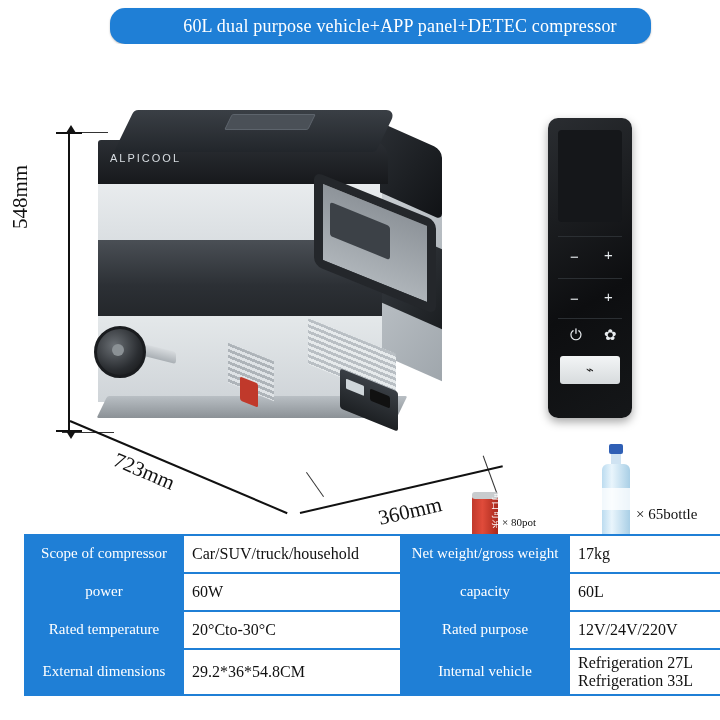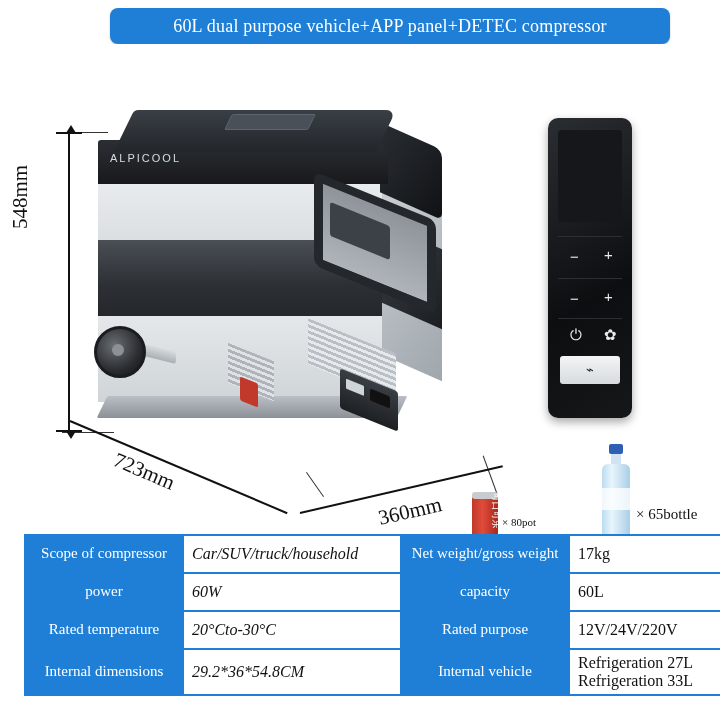--- a/index.html
+++ b/index.html
@@ -6,24 +6,25 @@
   body{
     width:720px;height:720px;overflow:hidden;
     background:#ffffff;
     font-family:"Liberation Serif", serif;
     position:relative;
   }
   .stage{position:absolute;left:0;top:0;width:720px;height:720px;}
 
   
   .title-banner{
-    position:absolute;left:110px;top:8px;width:560px;height:36px;
-    background:#1f7fd6;border-radius:8px;
+    position:absolute;left:110px;top:8px;width:502px;height:36px;
+    background:#1f7fd6;border-radius:15px;
     display:flex;align-items:center;justify-content:center;
     box-shadow:0 1px 2px rgba(0,0,0,.25);
+    padding-left:39px;
   }
   .title-banner .txt{
     color:#ffffff;font-size:18px;letter-spacing:.2px;white-space:nowrap;
     font-family:"Liberation Serif", serif;
   }
 
   
   .photo{position:absolute;left:0;top:44px;width:720px;height:486px;background:#fff;}
 
   
@@ -195,21 +196,21 @@
   }
   table.spec{table-layout:fixed;}
   .spec td{
     border:2px solid #1f7fd6;padding:0 8px;height:29px;font-size:16px;color:#111;
     vertical-align:middle;
   }
   .spec td.k{
     background:#1f7fd6;color:#fff;text-align:center;font-size:15px;white-space:nowrap;
   }
   .spec td.v{background:#fff;color:#111;}
-  .c1{width:140px;} .c2{width:200px;font-style:italic;} .c3{width:150px;} .c4{width:184px;}
+  .c1{width:140px;} .c2{width:200px;} .c3{width:150px;} .c4{width:184px;}
   .small{font-size:14px;margin-top:48px;}
 </style>
 </head>
 <body>
 
 <div class="stage">
 
   <div class="title-banner">
     <span class="txt">60L dual purpose vehicle+APP panel+DETEC compressor</span>
   </div>
@@ -308,21 +309,21 @@
       <td class="k c3">capacity</td>
       <td class="v c4">60L</td>
     </tr>
     <tr>
       <td class="k c1">Rated temperature</td>
       <td class="v c2">20°Cto-30°C</td>
       <td class="k c3">Rated purpose</td>
       <td class="v c4">12V/24V/220V</td>
     </tr>
     <tr>
-      <td class="k c1">Internal dimensions</td>
+      <td class="k c1">External dimensions</td>
       <td class="v c2">29.2*36*54.8CM</td>
       <td class="k c3">Internal vehicle</td>
       <td class="v c4 small">Refrigeration 27L Refrigeration 33L</td>
     </tr>
   </tbody>
     </table>
 
 </div>
 
 </body></html>

